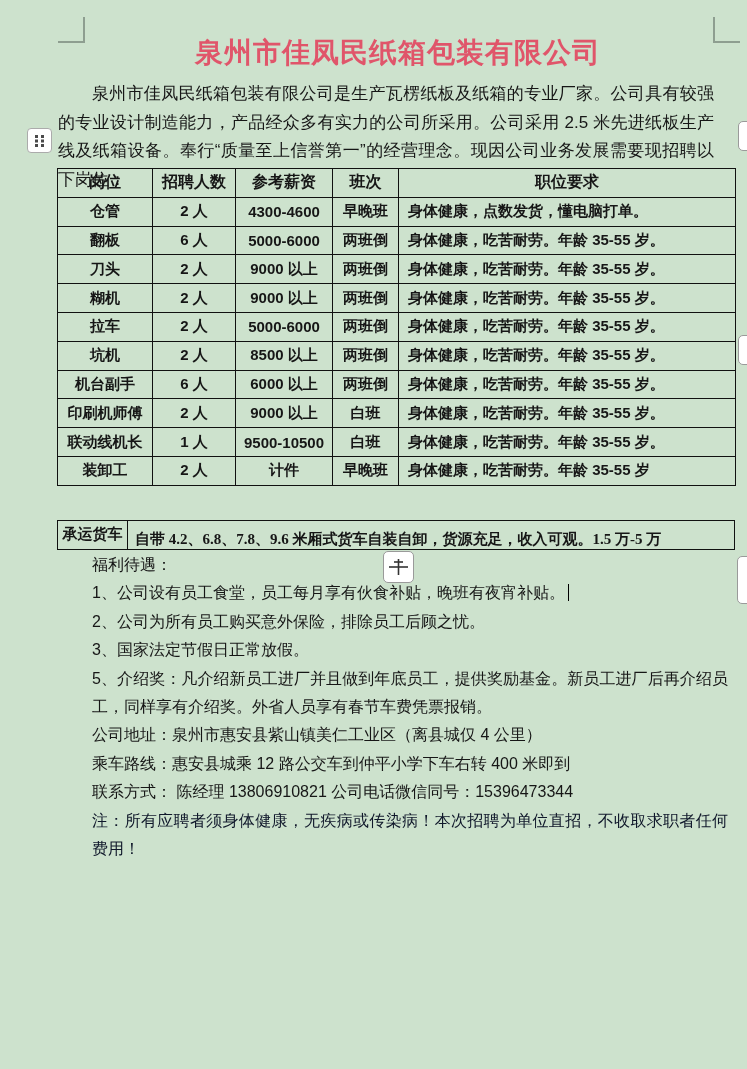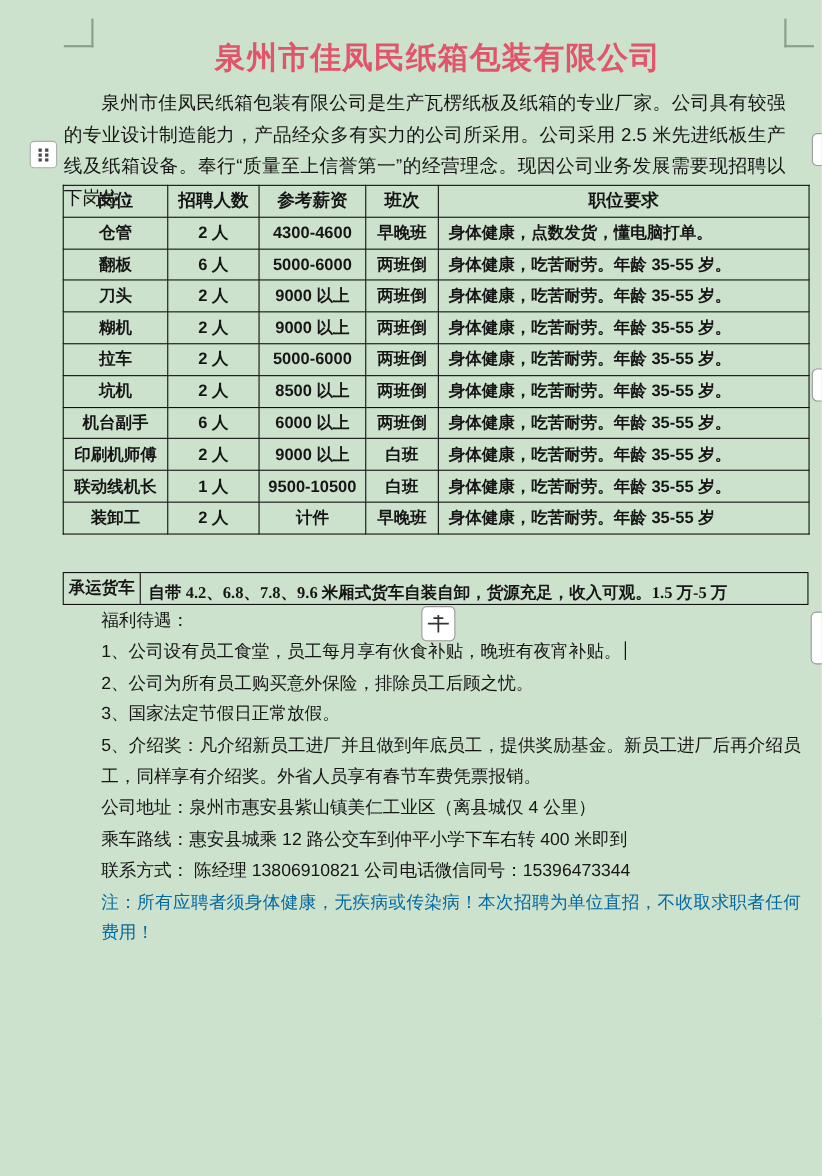--- a/index.html
+++ b/index.html
@@ -184,20 +184,20 @@
     <div class="bline">福利待遇：</div>
     <div id="benefit-list">
         <div class="bline">1、公司设有员工食堂，员工每月享有伙食补贴，晚班有夜宵补贴。<span class="caret"></span></div>
         <div class="bline">2、公司为所有员工购买意外保险，排除员工后顾之忧。</div>
         <div class="bline">3、国家法定节假日正常放假。</div>
         <div class="bline">5、介绍奖：凡介绍新员工进厂并且做到年底员工，提供奖励基金。新员工进厂后再介绍员工，同样享有介绍奖。外省人员享有春节车费凭票报销。</div>
       </div>
     <div class="bline">公司地址：泉州市惠安县紫山镇美仁工业区（离县城仅 4 公里）</div>
     <div class="bline">乘车路线：惠安县城乘 12 路公交车到仲平小学下车右转 400 米即到</div>
     <div class="bline">联系方式：  陈经理 13806910821   公司电话微信同号：15396473344</div>
-    <div class="bline note" style="color: #0369a1;">注：所有应聘者须身体健康，无疾病或传染病！本次招聘为单位直招，不收取求职者任何费用！</div>
+    <div class="bline note" style="color: #0f172a;">注：所有应聘者须身体健康，无疾病或传染病！本次招聘为单位直招，不收取求职者任何费用！</div>
   </div>
 
   <div class="edge-btn b1"></div>
   <div class="edge-btn b2"></div>
   <div class="edge-btn b3"></div>
 
 </div>
 
 </body></html>

